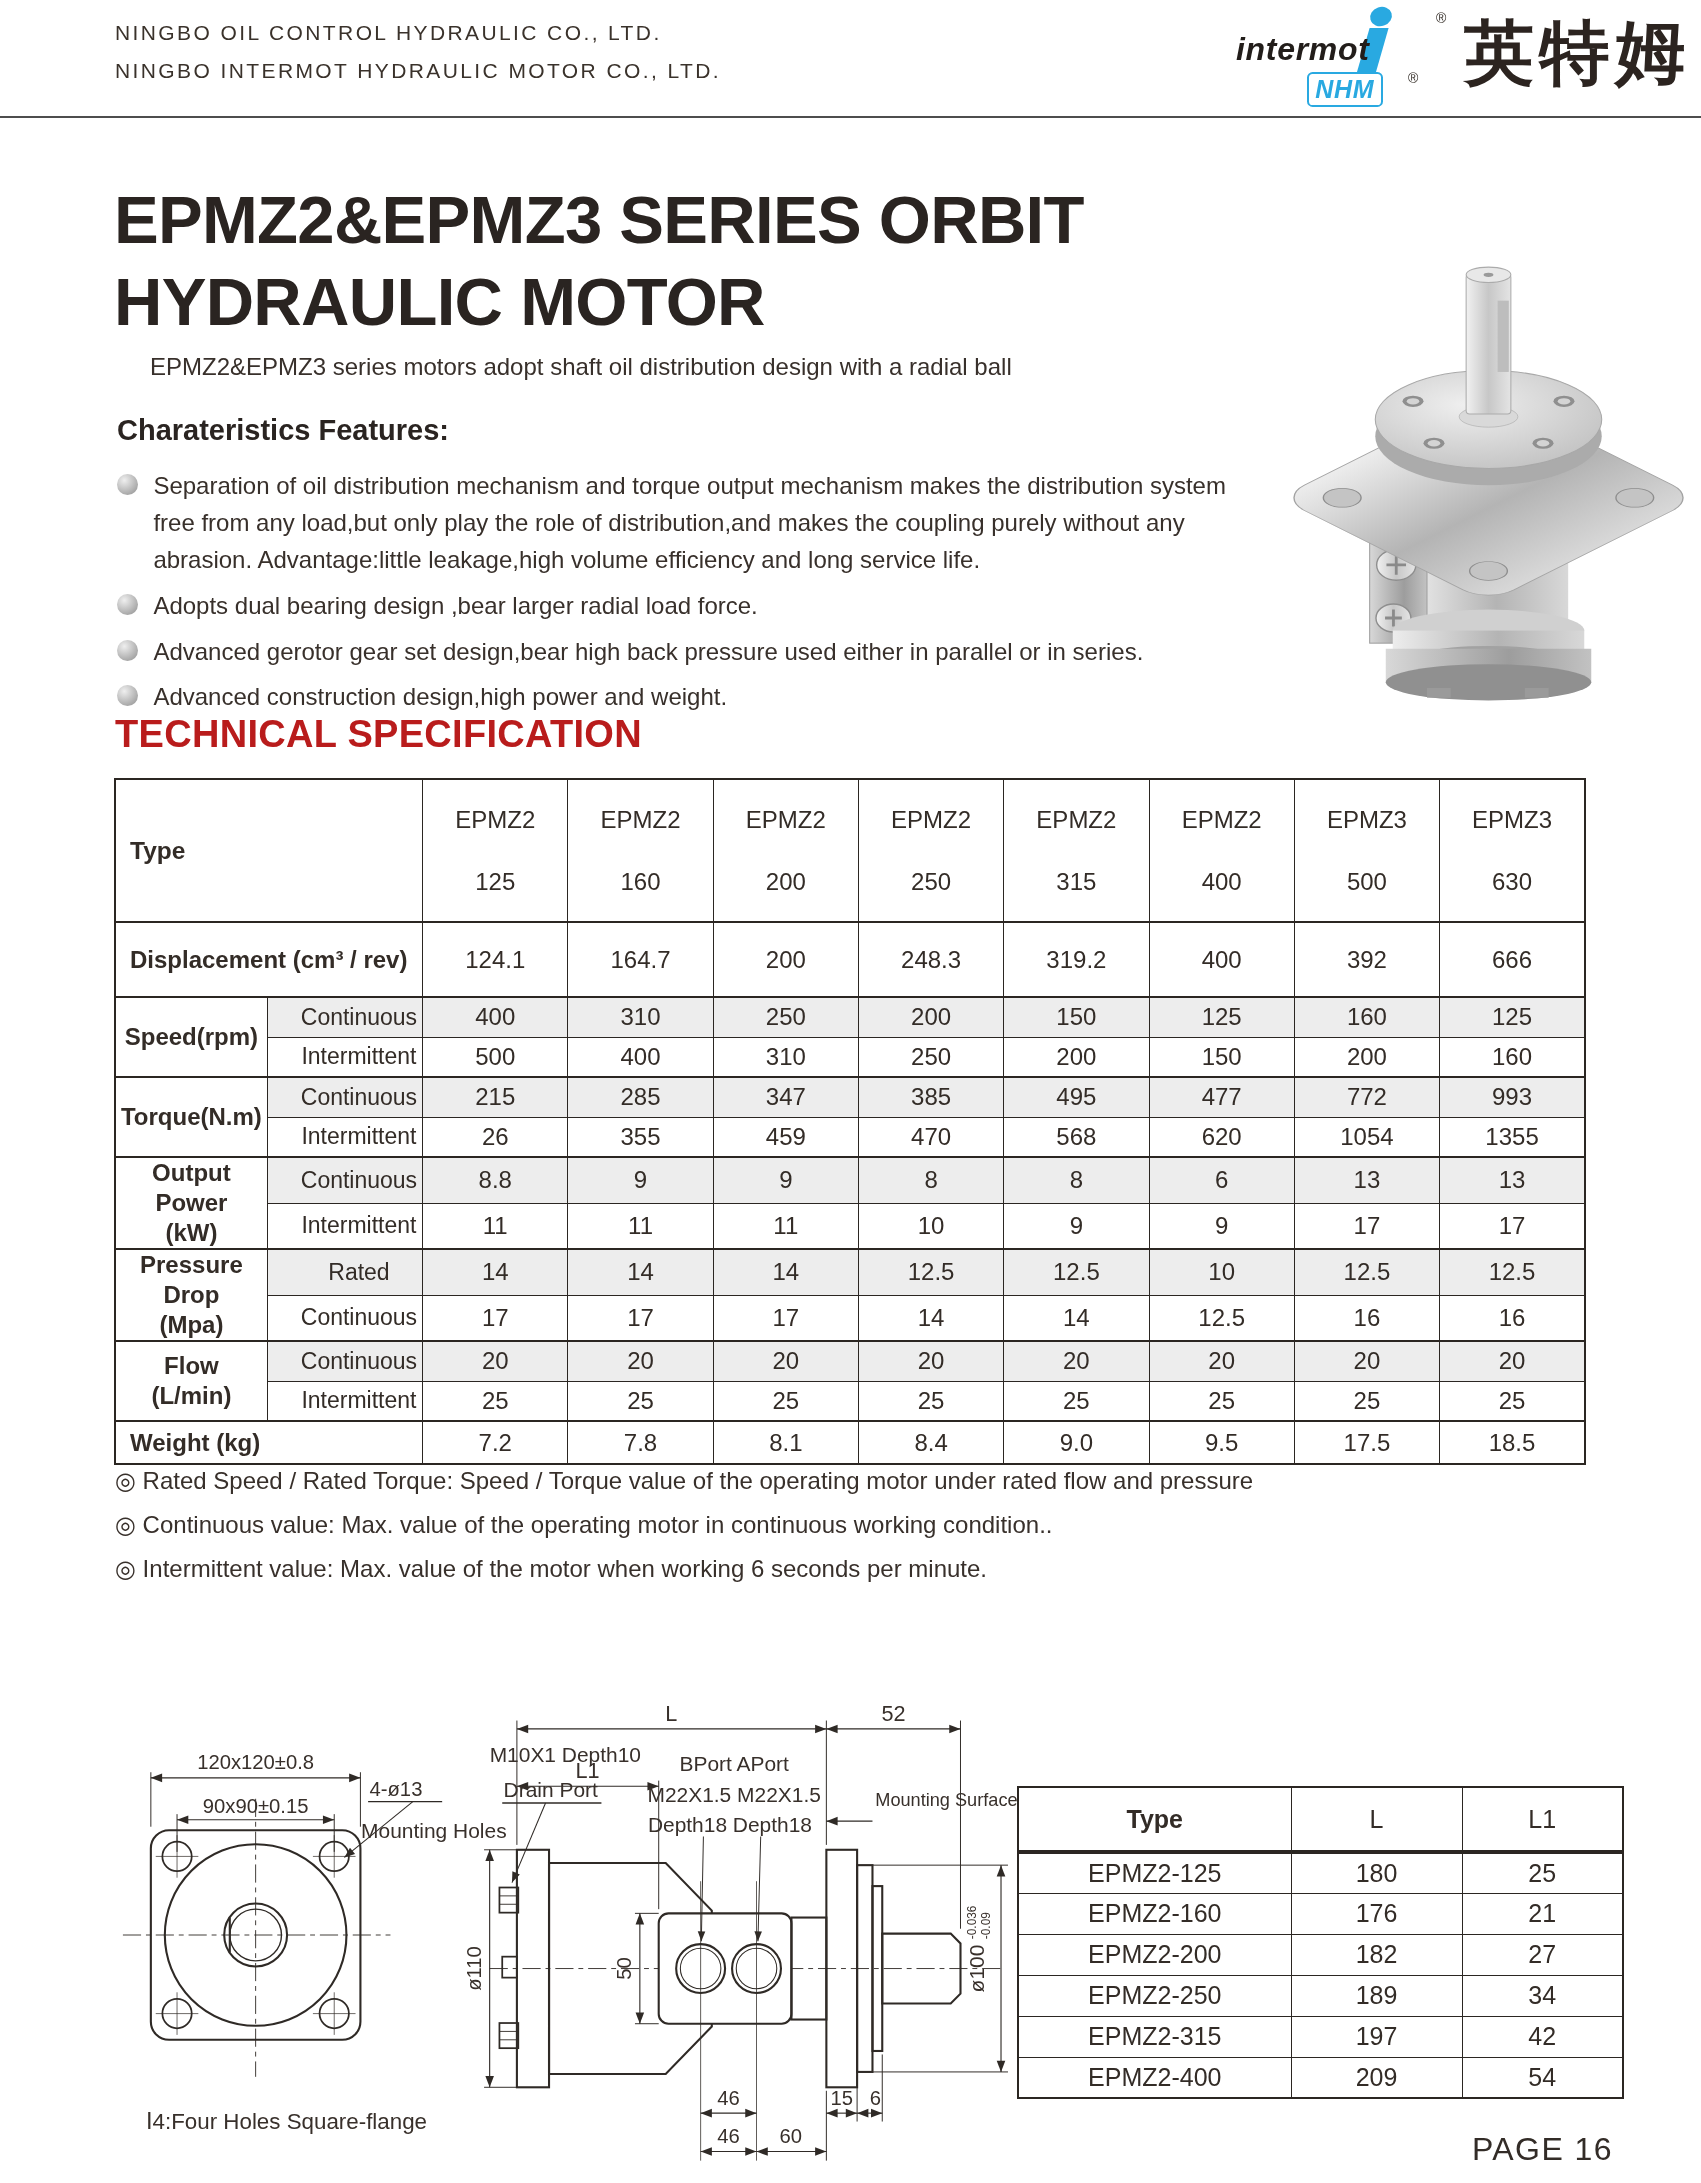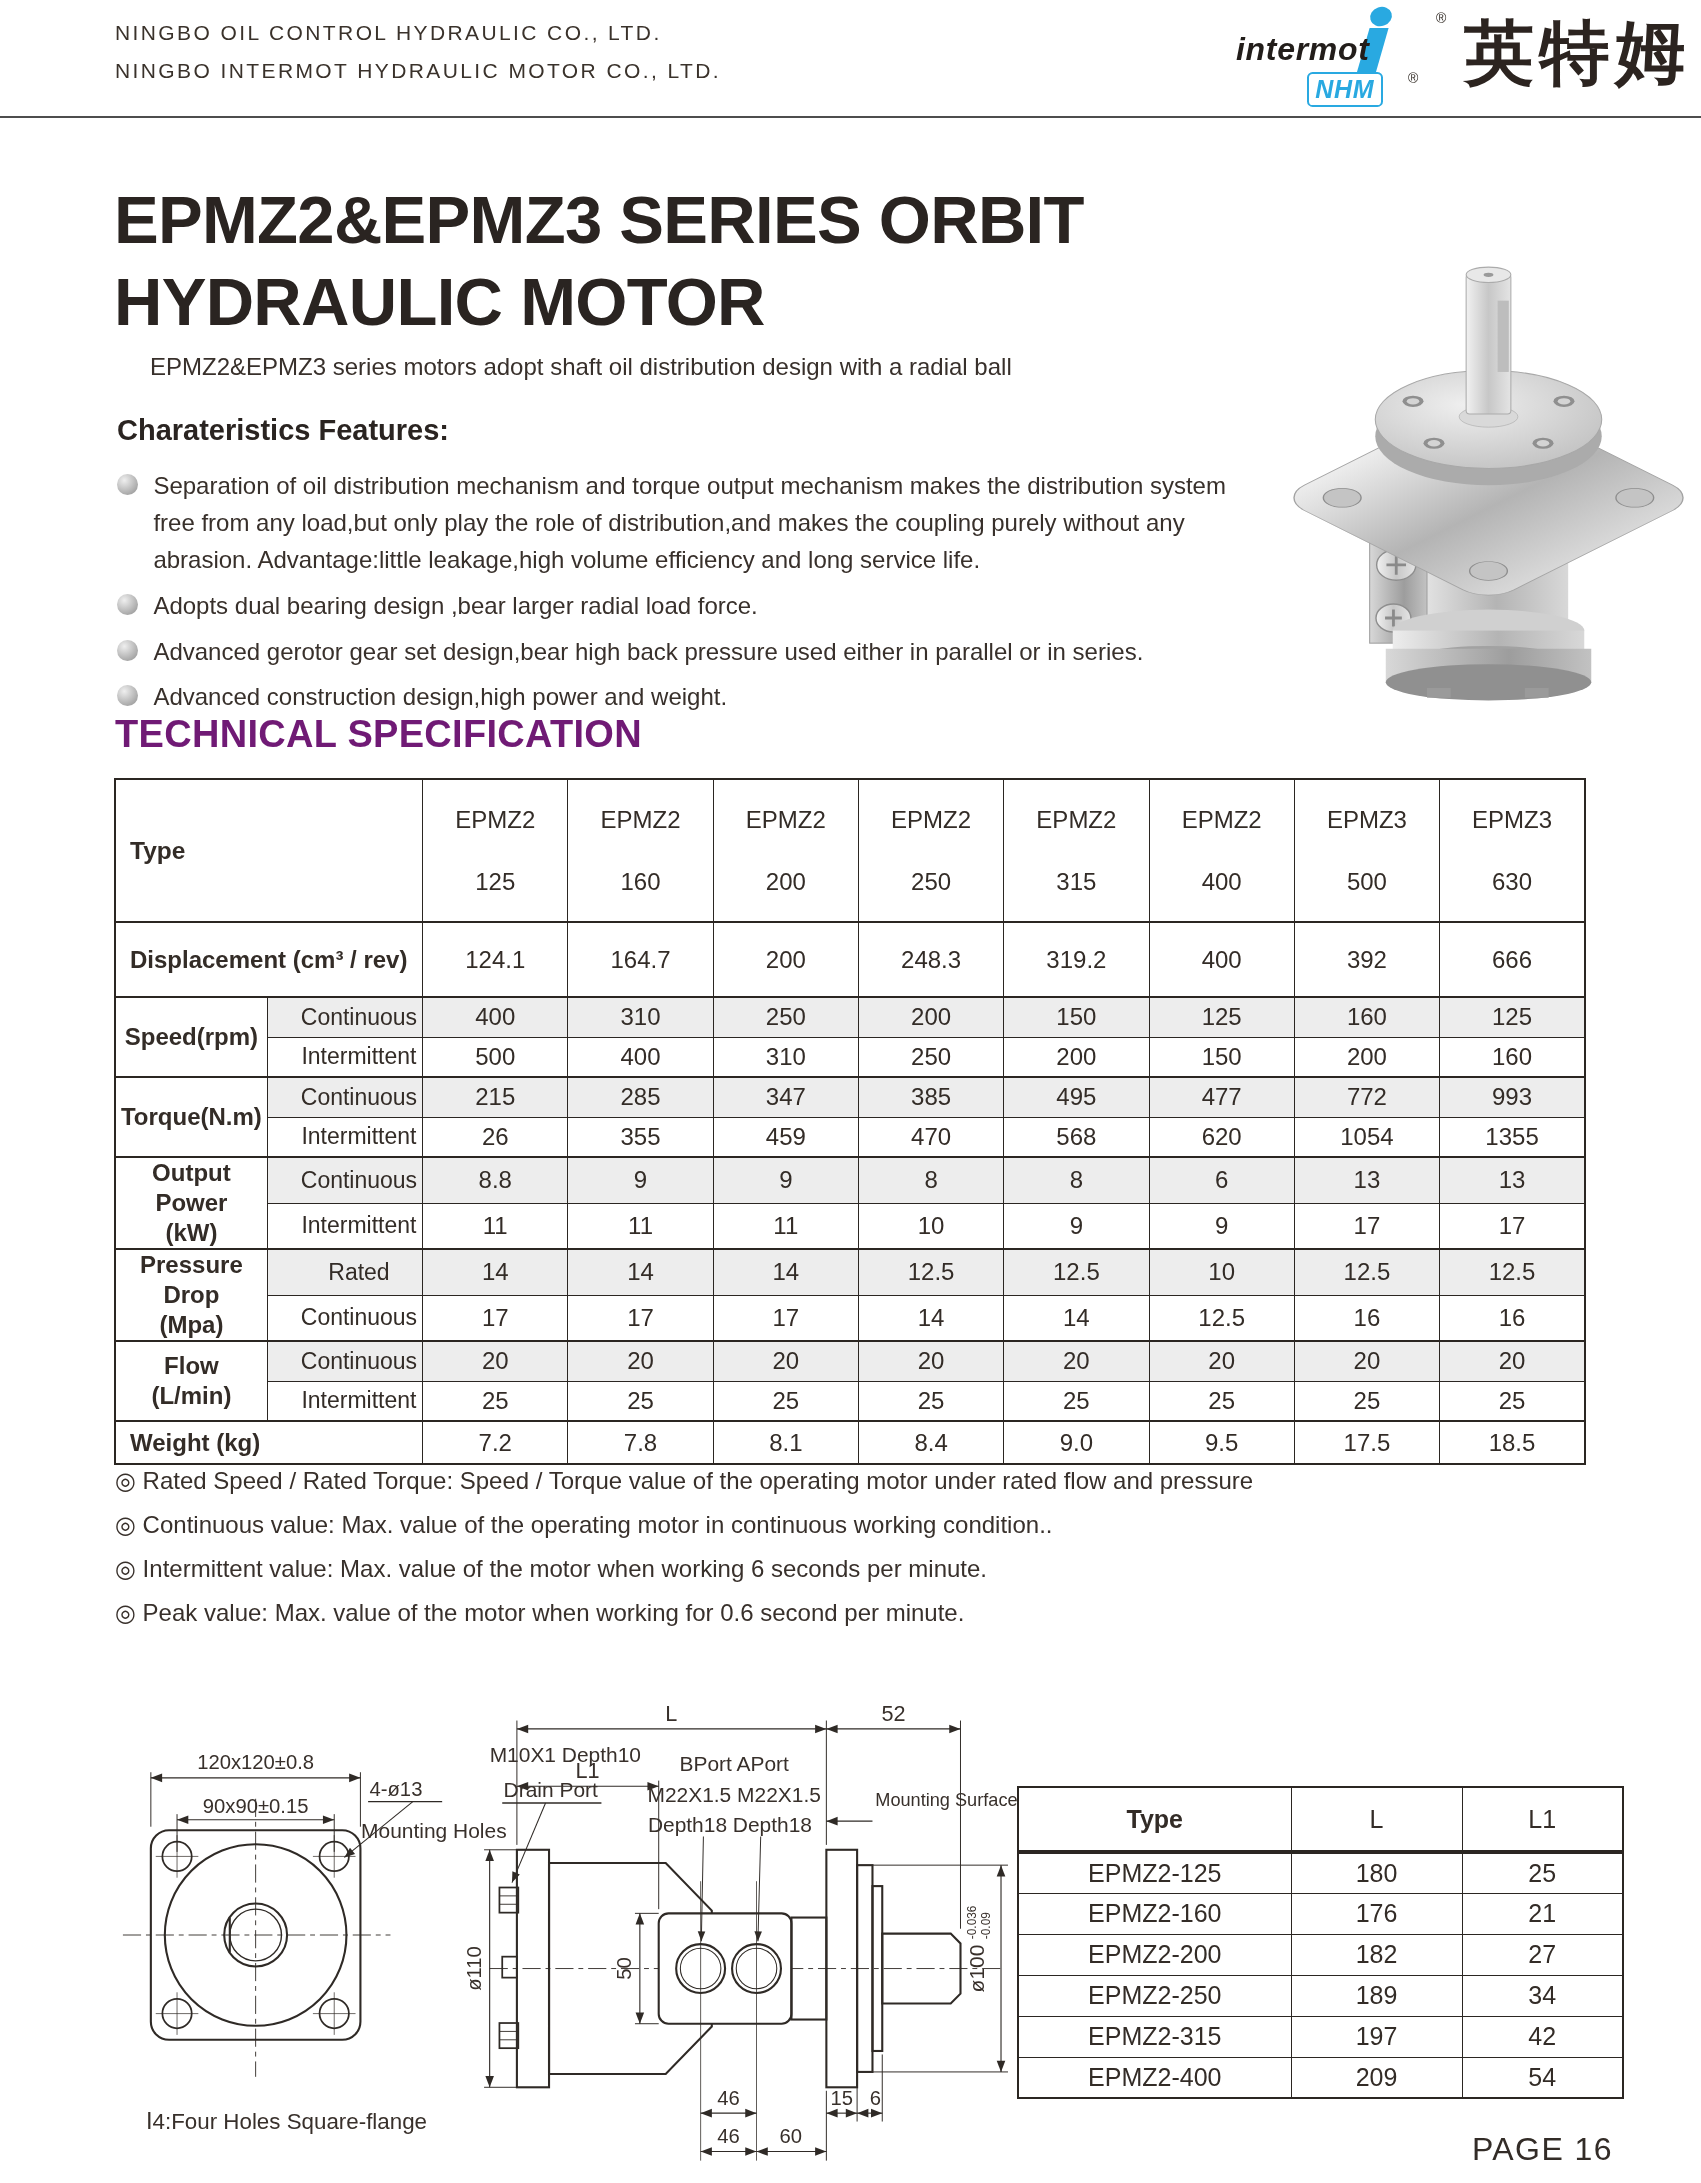--- a/index.html
+++ b/index.html
@@ -24,21 +24,21 @@
 
   
   .title{font-size:67px;font-weight:700;line-height:1.22;color:#2a2421;letter-spacing:-0.7px;white-space:pre-line;}
   .subtitle{font-size:24px;color:#38302b;margin-left:33px;}
   .feat-head{font-size:29px;font-weight:700;color:#2a2421;}
   .features{width:1119px;}
   .feat{display:flex;gap:15.4px;margin-bottom:8.4px;font-size:24px;line-height:1.55;color:#38302b;}
   .bullet{flex:0 0 21px;width:21px;height:21px;border-radius:50%;margin-top:7px;
           background:radial-gradient(circle at 35% 30%,#efefef,#b9b9b9 55%,#8d8d8d);}
 
-  .h2{font-size:38px;font-weight:700;color:#701a75;letter-spacing:0.3px;white-space:nowrap;}
+  .h2{font-size:38px;font-weight:700;color:#b91c1c;letter-spacing:0.3px;white-space:nowrap;}
 
   
   table.spec{border-collapse:collapse;table-layout:fixed;width:1472px;border:2.8px solid #2b2622;}
   .spec td{border:1.7px solid #2b2622;text-align:center;font-size:24px;padding:0;color:#332c27;vertical-align:middle;}
   .spec tr.gsep > td{border-top-width:2.8px;}
   .spec tr.hrow{height:143px;}
   .spec tr.disp{height:75px;}
   .spec tr.sub{height:40px;}
   .spec tr.weight{height:43px;}
   .spec td.corner{text-align:left;padding-left:14px;font-weight:700;font-size:24.5px;}
@@ -371,21 +371,20 @@
           <td>17.5</td>
           <td>18.5</td>
         </tr>
       </tbody>
   </table>
 
   <div class="abs" style="left:115px;top:1467px;" id="notes-list">
       <div class="note">◎ Rated Speed / Rated Torque: Speed / Torque value of the operating motor under rated flow and pressure</div>
       <div class="note">◎ Continuous value: Max. value of the operating motor in continuous working condition..</div>
       <div class="note">◎ Intermittent value: Max. value of the motor when working 6 seconds per minute.</div>
-      <div class="note">◎ Peak value: Max. value of the motor when working for 0.6 second per minute.</div>
     </div>
 
 
   <svg class="abs" style="left:112px;top:1694px;" width="909" height="489" viewBox="0 0 1300 700">
     <defs>
       <marker id="ah" viewBox="0 0 12 12" refX="11.5" refY="6" markerWidth="11" markerHeight="11" orient="auto-start-reverse">
         <path d="M11.5,6 L0.5,1.8 L0.5,10.2 Z" fill="#2f2a26"></path>
       </marker>
     </defs>
     <g stroke="#2f2a26" fill="none">

